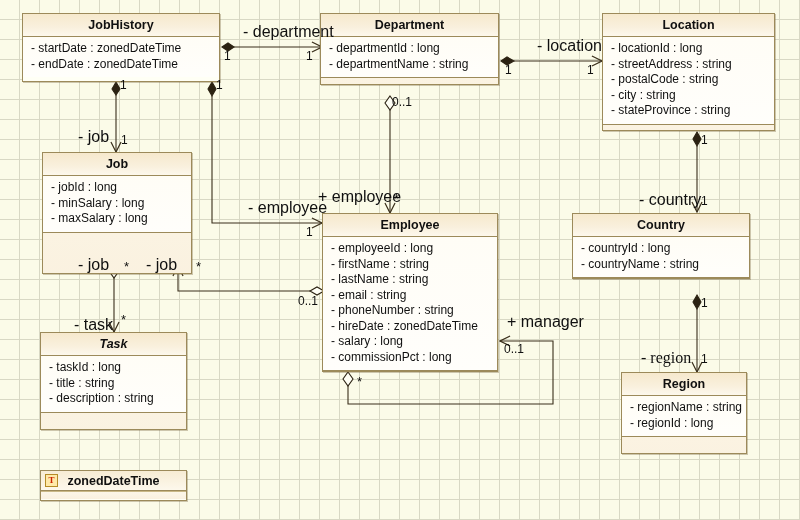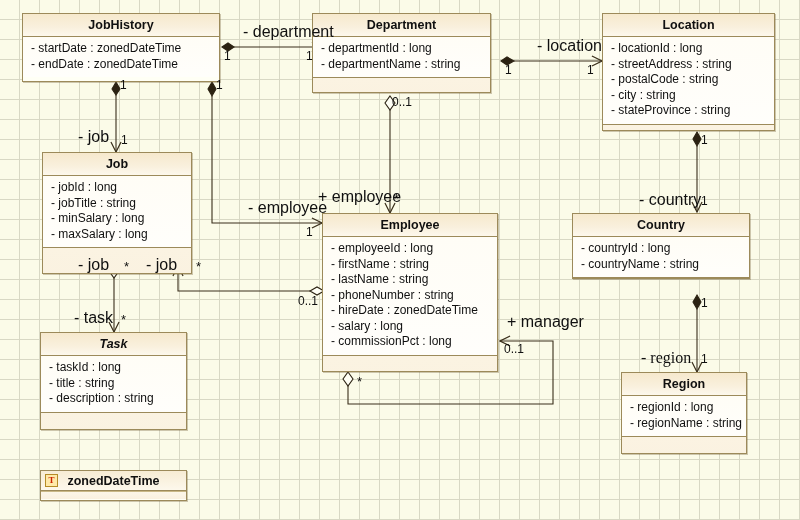--- a/index.html
+++ b/index.html
@@ -179,21 +179,21 @@
   </svg>
 
   <div class="uml-class" style="left:22px; top:13px; width:198px; height:69px;">
     <div class="uml-title">JobHistory</div>
     <div class="uml-attrs" style="border-bottom:none;">
       <div class="uml-attr">- startDate : zonedDateTime</div>
       <div class="uml-attr">- endDate : zonedDateTime</div>
     </div>
   </div>
 
-  <div class="uml-class" style="left:312px; top:13px; width:179px; height:80px;">
+  <div class="uml-class" style="left:320px; top:13px; width:179px; height:72px;">
     <div class="uml-title">Department</div>
     <div class="uml-attrs">
       <div class="uml-attr">- departmentId : long</div>
       <div class="uml-attr">- departmentName : string</div>
     </div>
     <div class="uml-ops"></div>
   </div>
 
   <div class="uml-class" style="left:602px; top:13px; width:173px; height:118px;">
     <div class="uml-title">Location</div>
@@ -204,55 +204,55 @@
       <div class="uml-attr">- city : string</div>
       <div class="uml-attr">- stateProvince : string</div>
     </div>
     <div class="uml-ops"></div>
   </div>
 
   <div class="uml-class" style="left:42px; top:152px; width:150px; height:122px;">
     <div class="uml-title">Job</div>
     <div class="uml-attrs">
       <div class="uml-attr">- jobId : long</div>
-      <div class="uml-attr">- jobTitle : string</div>
       <div class="uml-attr">- minSalary : long</div>
       <div class="uml-attr">- maxSalary : long</div>
     </div>
     <div class="uml-ops"></div>
   </div>
 
   <div class="uml-class" style="left:322px; top:213px; width:176px; height:159px;">
     <div class="uml-title">Employee</div>
     <div class="uml-attrs">
       <div class="uml-attr">- employeeId : long</div>
       <div class="uml-attr">- firstName : string</div>
       <div class="uml-attr">- lastName : string</div>
+      <div class="uml-attr">- email : string</div>
       <div class="uml-attr">- phoneNumber : string</div>
       <div class="uml-attr">- hireDate : zonedDateTime</div>
       <div class="uml-attr">- salary : long</div>
       <div class="uml-attr">- commissionPct : long</div>
     </div>
     <div class="uml-ops"></div>
   </div>
 
   <div class="uml-class" style="left:572px; top:213px; width:178px; height:66px;">
     <div class="uml-title">Country</div>
     <div class="uml-attrs">
       <div class="uml-attr">- countryId : long</div>
       <div class="uml-attr">- countryName : string</div>
     </div>
     <div class="uml-ops"></div>
   </div>
 
   <div class="uml-class" style="left:621px; top:372px; width:126px; height:82px;">
     <div class="uml-title">Region</div>
     <div class="uml-attrs">
+      <div class="uml-attr">- regionName : string</div>
       <div class="uml-attr">- regionId : long</div>
-      <div class="uml-attr">- regionName : string</div>
     </div>
     <div class="uml-ops"></div>
   </div>
 
   <div class="uml-class" style="left:40px; top:332px; width:147px; height:98px;">
     <div class="uml-title abstract">Task</div>
     <div class="uml-attrs">
       <div class="uml-attr">- taskId : long</div>
       <div class="uml-attr">- title : string</div>
       <div class="uml-attr">- description : string</div>
@@ -287,21 +287,21 @@
   <div class="mult" style="left:392px; top:96px;">0..1</div>
   <div class="edge-label" style="left:318px; top:190px;">+ employee</div>
   <div class="mult star" style="left:394px; top:192px;">*</div>
 
   <div class="mult" style="left:298px; top:295px;">0..1</div>
   <div class="edge-label" style="left:146px; top:258px;">- job</div>
   <div class="mult star" style="left:196px; top:260px;">*</div>
 
   <div class="edge-label" style="left:78px; top:258px;">- job</div>
   <div class="mult star" style="left:124px; top:260px;">*</div>
-  <div class="edge-label" style="left:74px; top:311px;text-align:right;">- task</div>
+  <div class="edge-label" style="left:74px; top:318px;text-align:right;">- task</div>
   <div class="mult star" style="left:121px; top:313px;">*</div>
 
   <div class="mult" style="left:701px; top:134px;">1</div>
   <div class="edge-label" style="left:639px; top:193px;">- country</div>
   <div class="mult" style="left:701px; top:195px;">1</div>
 
   <div class="mult" style="left:701px; top:297px;">1</div>
   <div class="edge-label" style="left:641px; top:351px;font-family:Liberation Serif, serif;">- region</div>
   <div class="mult" style="left:701px; top:353px;">1</div>
 

